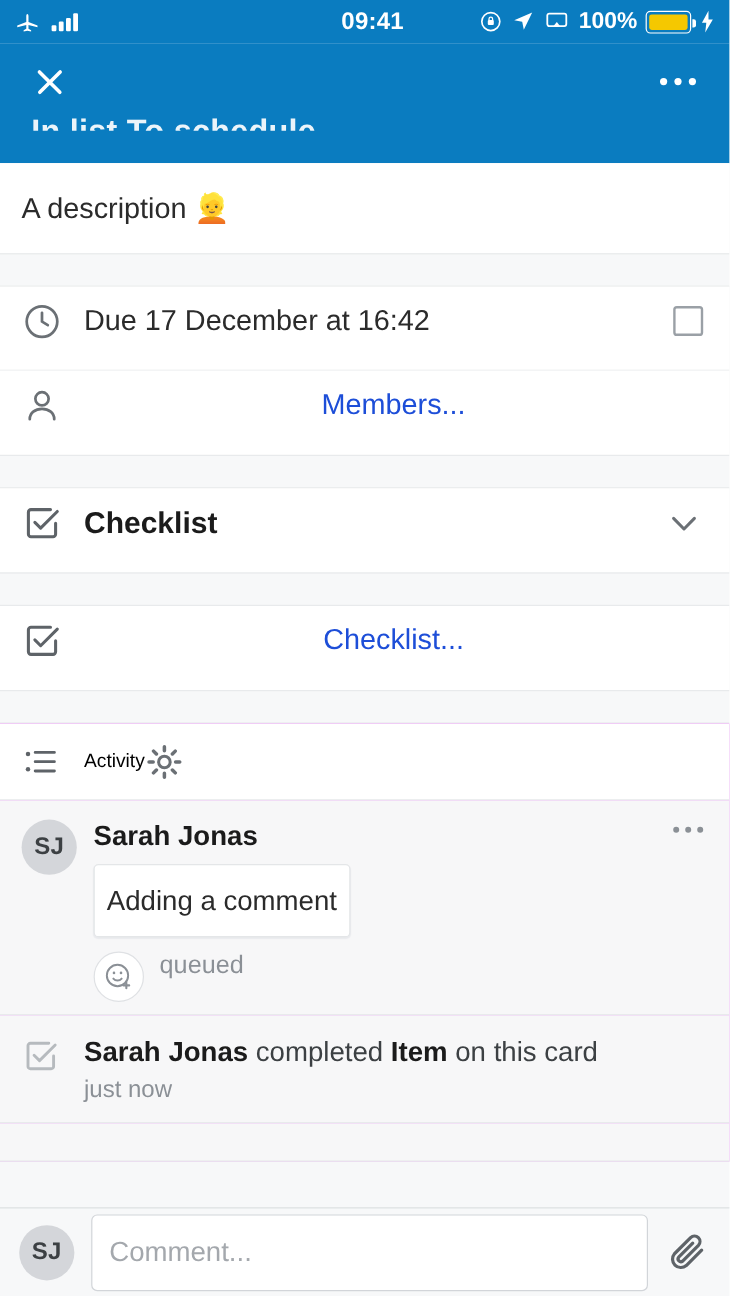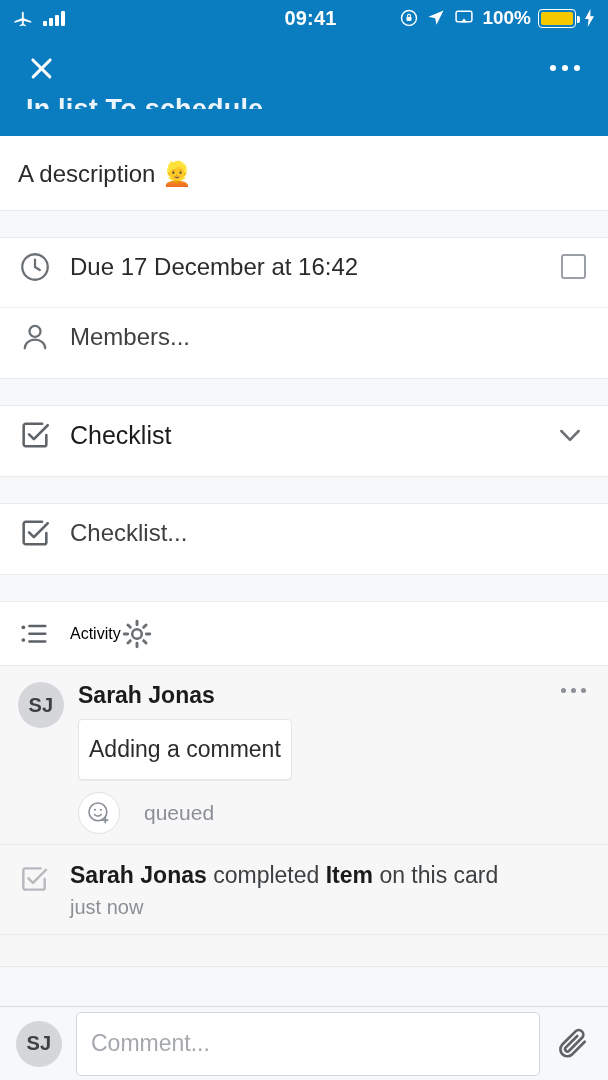--- a/index.html
+++ b/index.html
@@ -61,22 +61,22 @@
   .body { flex: 1 1 auto; background:#f7f8f9; overflow:hidden; position:relative; }
   .sect { background:#ffffff; }
   .gap { height: 28px; background:#f7f8f9;
          border-top:1px solid #e8eaec; border-bottom:1px solid #e8eaec; }
 
   .row { display:flex; align-items:center; min-height:70px; padding: 0 22px 12px 18px;
          border-bottom:1px solid #edeff1; background:#ffffff; }
   .row:last-child { border-bottom:none; }
   .row .ico { width:52px; flex:0 0 52px; display:flex; align-items:center; justify-content:flex-start; }
   .row .txt { flex:1 1 auto; font-size:24px; color:#2b2b2b; }
-  .row .txt.ph { color:#404040; }
-  .row .hdr { flex:1 1 auto; font-size:25px; font-weight:400; color:#1b1b1b; }
+  .row .txt.ph { color:#1d4ed8;text-align:center; }
+  .row .hdr { flex:1 1 auto; font-size:25px; font-weight:700; color:#1b1b1b; }
 
   .desc { padding: 24px 22px 22px 18px; font-size:24px; color:#2b2b2b; background:#fff; }
 
   .checkbox-sq { width:25px; height:25px; border:2px solid #9aa0a6; border-radius:3px; }
 
   .label-chip { background:#f2d600; color:#ffffff; font-size:22px; font-weight:700;
     padding: 7px 15px; border-radius:4px; display:inline-block; letter-spacing:.2px; }
 
   
   .activity-wrap { background:#d946ef; }
@@ -88,21 +88,21 @@
             font-size:20px; font-weight:700; display:flex; align-items:center;
             justify-content:center; flex:0 0 46px; letter-spacing:.3px; }
   .cb-main { flex:1 1 auto; margin-left:14px; }
   .cb-top { display:flex; align-items:flex-start; justify-content:space-between; }
   .cb-name { font-size:23px; font-weight:700; color:#1b1b1b; }
   .dots-g { display:flex; gap:5px; align-items:center; padding:6px 4px; cursor:pointer; }
   .dots-g i { width:5px; height:5px; border-radius:50%; background:#8b9096; display:block; }
   .bubble { background:#ffffff; border:1px solid #e4e6e8; border-radius:4px;
             padding:16px 10px; margin-top:10px; display:inline-block;
             font-size:23px; color:#2b2b2b; box-shadow:0 1px 1px rgba(9,30,66,.06); }
-  .react-row { display:flex; align-items:center; gap:24px; margin-top:12px; }
+  .react-row { display:flex; align-items:flex-start; gap:13px; margin-top:12px; }
   .react-btn { width:42px; height:42px; border:1px solid #dfe1e4; border-radius:50%;
                background:#fff; display:flex; align-items:center; justify-content:center;
                cursor:pointer; }
   .queued { font-size:21px; color:#8b9096; }
 
   .act-item { display:flex; padding:16px 18px 15px 18px; background:#f7f7f8;
               border-bottom:1px solid #e8eaec; }
   .act-item .ico { width:52px; flex:0 0 52px; }
   .act-body { flex:1 1 auto; }
   .act-text { font-size:23px; color:#3c4043; line-height:1.25; }

